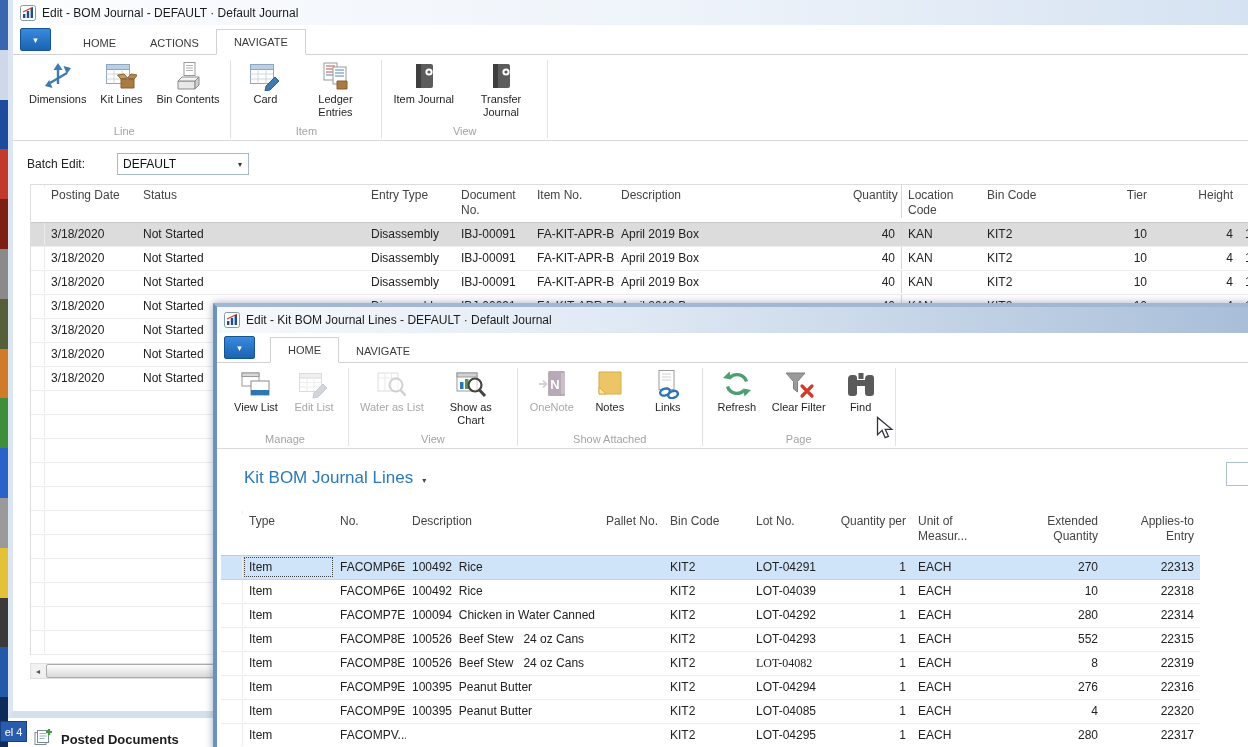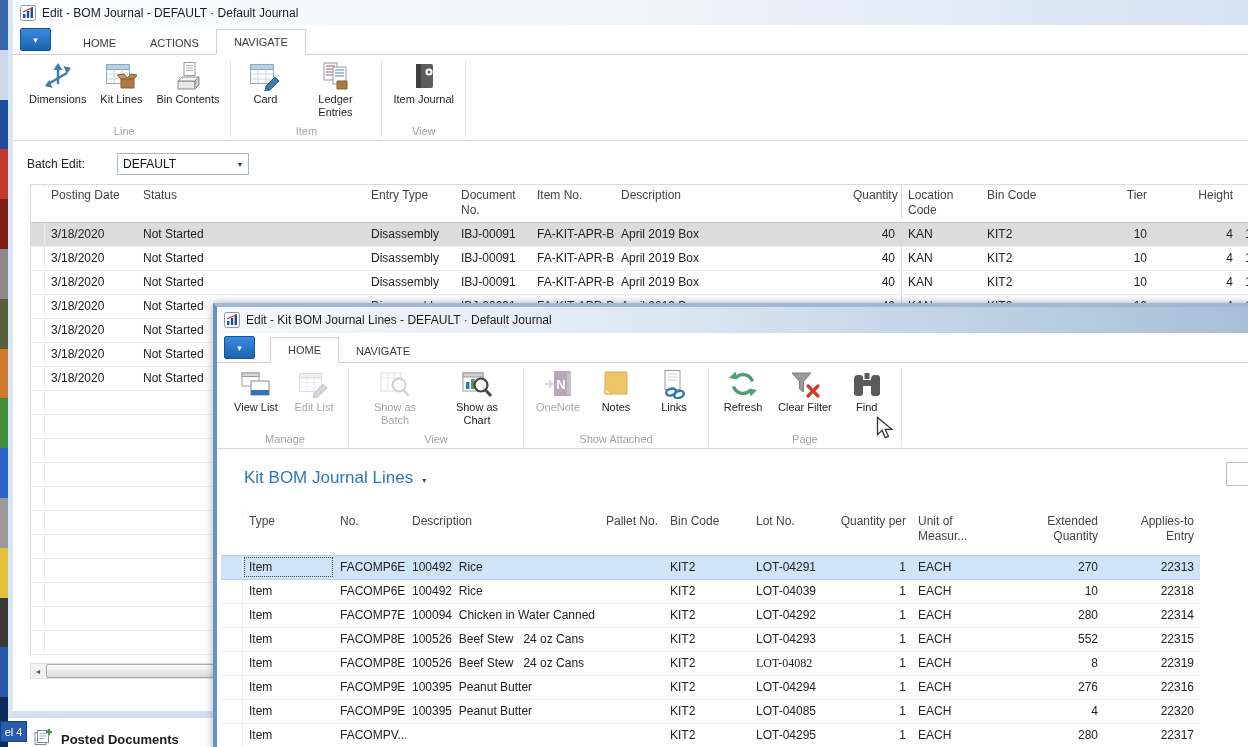--- a/index.html
+++ b/index.html
@@ -217,20 +217,31 @@
             <div>
               <svg class="ricon" viewBox="0 0 32 30">
                 <rect x="8" y="3" width="17" height="24" rx="2" fill="#5c5c5c"></rect>
                 <rect x="8" y="3" width="5" height="24" fill="#3f3f3f"></rect>
                 <circle cx="21" cy="11" r="3.6" fill="#fff"></circle>
                 <circle cx="21" cy="11" r="1.6" fill="#5c5c5c"></circle>
               </svg>
             </div>
             <div class="rlabel">Item Journal</div>
           </div>
+          <div class="rbtn">
+            <div>
+              <svg class="ricon" viewBox="0 0 32 30">
+                <rect x="8" y="3" width="17" height="24" rx="2" fill="#5c5c5c"></rect>
+                <rect x="8" y="3" width="5" height="24" fill="#3f3f3f"></rect>
+                <circle cx="21" cy="11" r="3.6" fill="#fff"></circle>
+                <circle cx="21" cy="11" r="1.6" fill="#5c5c5c"></circle>
+              </svg>
+            </div>
+            <div class="rlabel">Transfer Journal</div>
+          </div>
         </div>
         <div class="rgrouplabel">View</div>
       </div>
       <div class="rsep"></div>
     </div>
 
   <div class="batchrow">
     <span class="batchlabel">Batch Edit:</span>
     <div class="combo">
       <span class="cval">DEFAULT</span>
@@ -587,21 +598,21 @@
         <div class="rbtns">
           <div class="rbtn disabled">
             <div>
               <svg class="ricon" viewBox="0 0 32 30">
                 <rect x="2" y="4" width="20" height="18" fill="#fff" stroke="#b5b5b5"></rect>
                 <path d="M2 9h20M9 4v18M15.5 4v18" stroke="#cfcfcf" fill="none"></path>
                 <circle cx="20" cy="16" r="6.5" fill="#fff" fill-opacity=".6" stroke="#9a9a9a" stroke-width="2"></circle>
                 <path d="M24.5 21l5 5.5" stroke="#9a9a9a" stroke-width="2.6" fill="none"></path>
               </svg>
             </div>
-            <div class="rlabel">Show as Batch</div>
+            <div class="rlabel">Water as List</div>
           </div>
           <div class="rbtn">
             <div>
               <svg class="ricon" viewBox="0 0 32 30">
                 <rect x="2" y="4" width="20" height="18" fill="#fff" stroke="#9a9a9a"></rect>
                 <rect x="2" y="4" width="20" height="4" fill="#d2d2d2" stroke="#9a9a9a"></rect>
                 <rect x="5" y="13" width="3.5" height="7" fill="#2e75b5"></rect>
                 <rect x="10" y="10" width="3.5" height="10" fill="#4c9a4c"></rect>
                 <circle cx="20" cy="16" r="6.5" fill="#fff" fill-opacity=".55" stroke="#444" stroke-width="2.2"></circle>
                 <path d="M24.5 21l5.5 6" stroke="#444" stroke-width="3" fill="none"></path>

